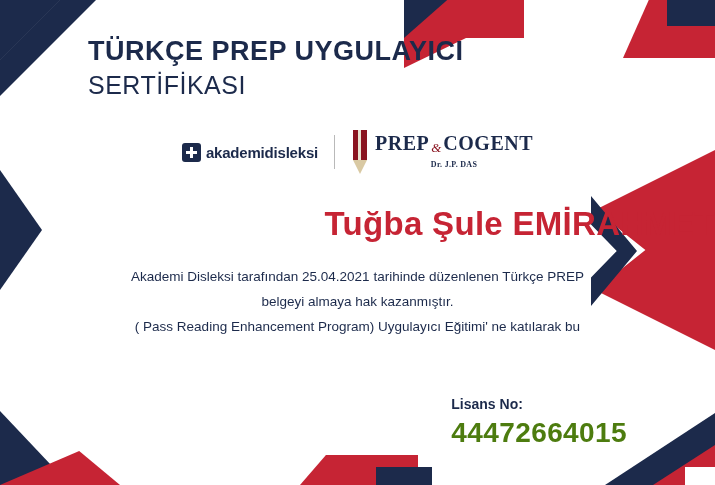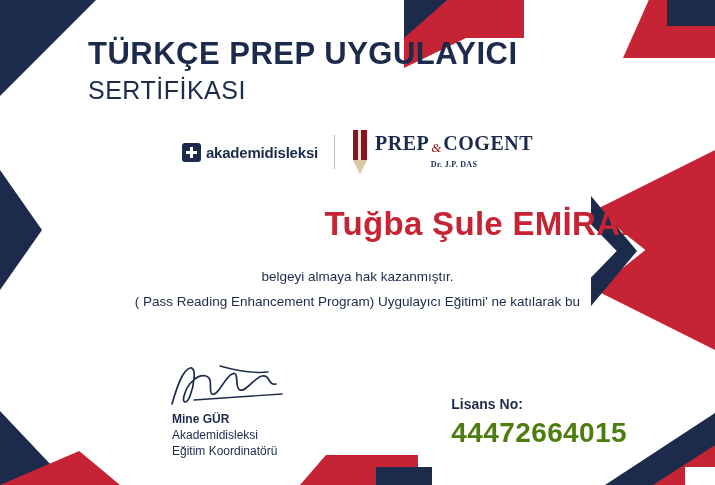--- a/index.html
+++ b/index.html
@@ -150,21 +150,21 @@
     height: 485px;
   }
 
   .title-block {
     position: absolute;
     top: 36px;
     left: 88px;
     width: 420px;
   }
   .title-line1 {
-    font-size: 31px;
+    font-size: 27px;
     font-weight: bold;
     color: #1c2a4b;
     letter-spacing: 0.5px;
     line-height: 1.15;
     white-space: nowrap;
   }
   .title-line2 {
     font-size: 25px;
     font-weight: normal;
     color: #1c2a4b;
@@ -396,34 +396,25 @@
           <span class="prep-main">PREP</span><span class="prep-amp">&amp;</span><span class="prep-main">COGENT</span>
           <br>
           <span class="prep-sub">Dr. J.P. DAS</span>
         </span>
       </div>
     </div>
 
     <div class="recipient">Tuğba Şule EMİRAHMET</div>
 
     <div class="body-text">
+      <span class="ln">Akademi Disleksi tarafından  25.04.2021  tarihinde düzenlenen Türkçe PREP</span>
       <span class="ln">belgeyi almaya hak kazanmıştır.</span>
       <span class="ln">( Pass  Reading  Enhancement  Program) Uygulayıcı Eğitimi' ne katılarak bu</span>
     </div>
 
-    <div class="sig-block">
-      <svg class="sig-svg" width="150" height="48" viewBox="0 0 150 48">
-        <path d="M8,44 C12,30 18,10 26,8 C33,6 30,26 26,36 C23,44 18,44 20,36 C23,24 33,14 42,16 C50,18 44,32 48,34 C54,37 60,18 68,14 C76,10 70,28 76,30 C82,32 90,18 98,16 C106,14 104,26 112,24" fill="none" stroke="#1c2a4b" stroke-width="1.7" stroke-linecap="round"></path>
-        <path d="M56,6 C70,10 86,14 104,12" fill="none" stroke="#1c2a4b" stroke-width="1.4" stroke-linecap="round"></path>
-        <path d="M30,40 L118,34" fill="none" stroke="#1c2a4b" stroke-width="1.4" stroke-linecap="round"></path>
-      </svg>
-      <div class="sig-name">Mine GÜR</div>
-      <div class="sig-role1">Akademidisleksi</div>
-      <div class="sig-role2">Eğitim Koordinatörü</div>
-    </div>
 
     <div class="license">
       <div class="license-label">Lisans No:</div>
       <div class="license-number">44472664015</div>
     </div>
 
   </div>
 </div>
 
 </body></html>

